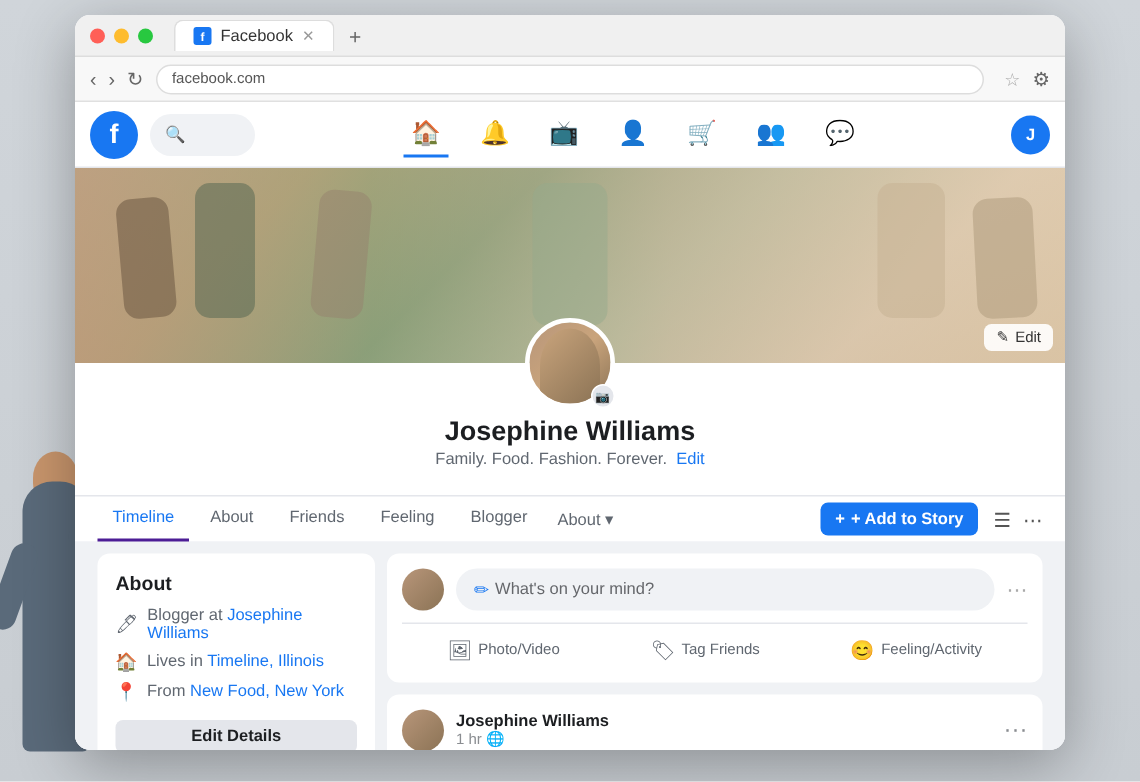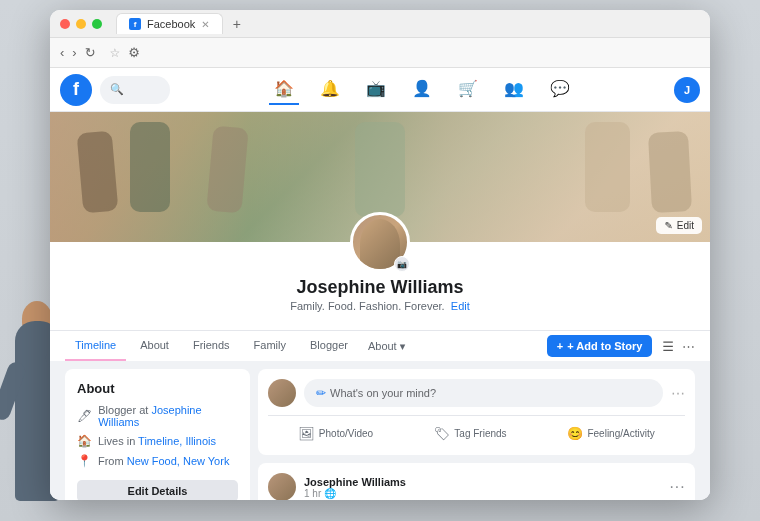--- a/index.html
+++ b/index.html
@@ -230,21 +230,21 @@
     }
     .profile-tab {
       padding: 8px 10px;
       font-size: 11px;
       color: #606770;
       border-bottom: 2px solid transparent;
       cursor: pointer;
     }
     .profile-tab.active {
       color: #1877f2;
-      border-bottom: 2px solid #f9a8d4;
+      border-bottom: 2px solid #4c1d95;
     }
     .profile-tab-more {
       font-size: 11px;
       color: #606770;
       padding: 8px 6px;
       display: flex; align-items: center; gap: 2px;
       cursor: pointer;
     }
     .add-story-btn {
       margin-left: auto;
@@ -430,20 +430,23 @@
       <span>Facebook</span>
       <span class="tab-close">✕</span>
     </div>
     <span style="font-size:14px;color:#666;margin-left:4px;">+</span>
   </div>
 
   <div class="browser-nav">
     <span class="nav-btn">‹</span>
     <span class="nav-btn">›</span>
     <span class="nav-btn">↻</span>
+    <div class="address-bar">
+      <span>facebook.com</span>
+    </div>
     <span class="nav-star">☆</span>
     <span class="nav-gear">⚙</span>
   </div>
 
   <div class="fb-container">
 
     <div class="fb-header">
       <div class="fb-logo">f</div>
       <div class="fb-search-box">
         <span>🔍</span>
@@ -490,21 +493,21 @@
         <div class="profile-bio">
           <span>Family. Food. Fashion. Forever.</span>
           &nbsp;<a>Edit</a>
         </div>
       </div>
 
       <div class="profile-tabs">
         <div class="profile-tab active">Timeline</div>
         <div class="profile-tab">About</div>
         <div class="profile-tab">Friends</div>
-        <div class="profile-tab">Family</div>
+        <div class="profile-tab">Feeling</div>
         <div class="profile-tab">Blogger</div>
         <div class="profile-tab-more">About ▾</div>
         <button class="add-story-btn">
           <span>+</span>
           <span>+ Add to Story</span>
         </button>
         <span class="icon-list">☰</span>
         <span class="icon-dots">⋯</span>
       </div>
     </div>

